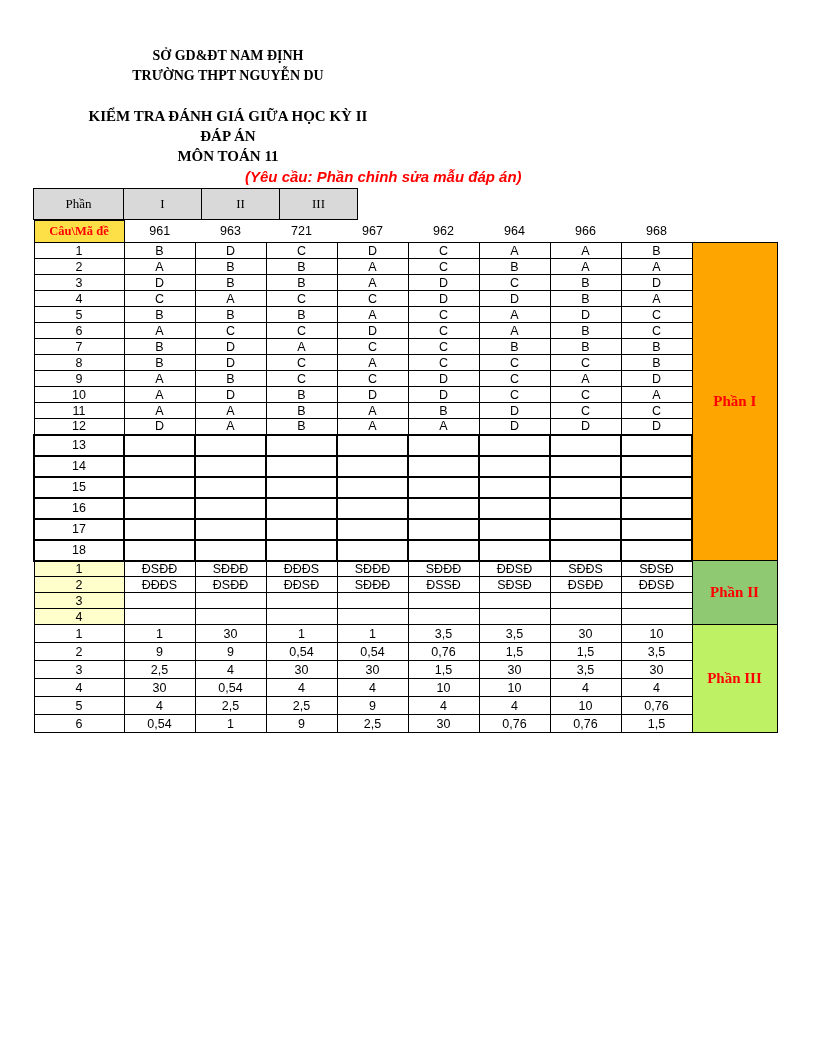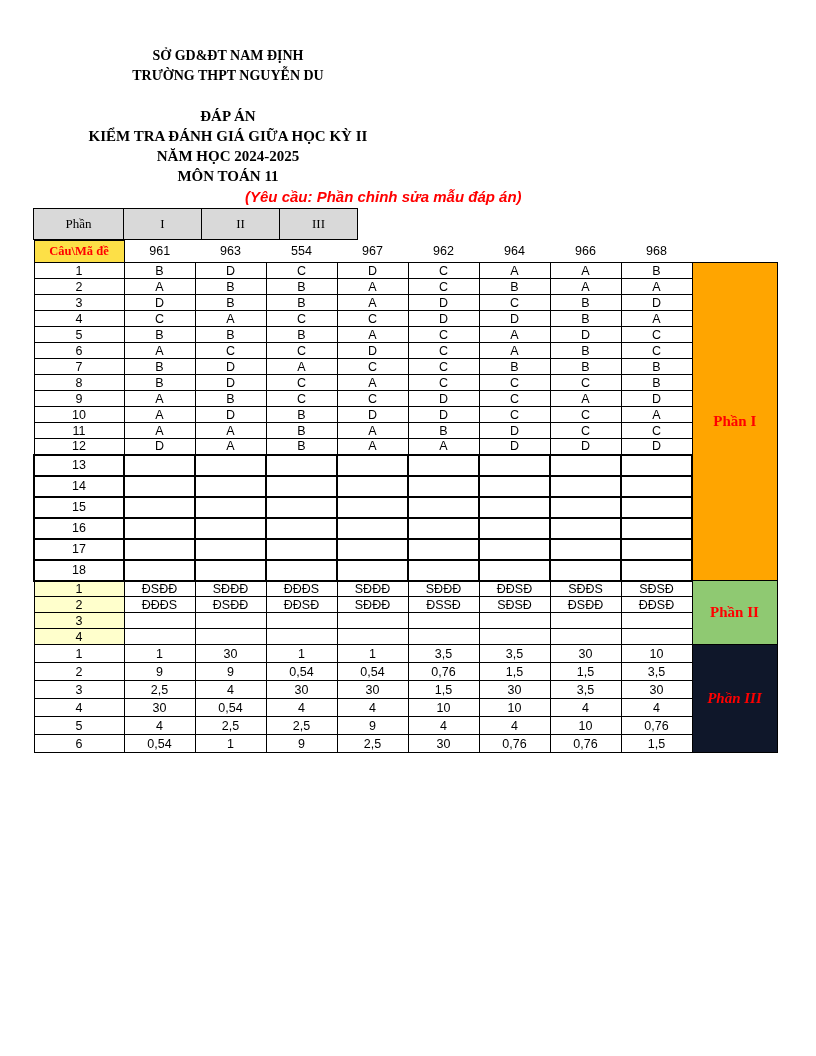--- a/index.html
+++ b/index.html
@@ -50,23 +50,22 @@
 <body>
 
 <div class="sheet">
 
   <div class="org">
     <div>SỞ GD&amp;ĐT NAM ĐỊNH</div>
     <div>TRƯỜNG THPT NGUYỄN DU</div>
   </div>
 
   <div class="titleblock">
+    <div>KIỂM TRA ĐÁNH GIÁ GIỮA HỌC KỲ II</div>
     <div>ĐÁP ÁN</div>
-    <div>KIỂM TRA ĐÁNH GIÁ GIỮA HỌC KỲ II</div>
-    <div>NĂM HỌC 2024-2025</div>
     <div>MÔN TOÁN 11</div>
   </div>
 
   <div class="note">(Yêu cầu: Phần chỉnh sửa mẫu đáp án)</div>
 
   <table class="summary s1">
     <tbody>
       <tr>
         <td class="sl">Phần</td>
         <td class="sv hdr">I</td>
@@ -88,21 +87,21 @@
         <col style="width:71px">
         <col style="width:71px">
         <col style="width:71px">
       <col style="width:85px">
     </colgroup>
     <tbody id="grid-body">
         <tr>
           <td class="corner">Câu\Mã đề</td>
           <td class="code">961</td>
           <td class="code">963</td>
-          <td class="code">554</td>
+          <td class="code">721</td>
           <td class="code">967</td>
           <td class="code">962</td>
           <td class="code">964</td>
           <td class="code">966</td>
           <td class="code">968</td>
           <td class="tspacer"></td>
         </tr>
         <tr class="p1">
           <td class="b num">1</td>
           <td class="b">B</td>
@@ -350,21 +349,21 @@
         <tr class="p3">
           <td class="b num">1</td>
           <td class="b">1</td>
           <td class="b">30</td>
           <td class="b">1</td>
           <td class="b">1</td>
           <td class="b">3,5</td>
           <td class="b">3,5</td>
           <td class="b">30</td>
           <td class="b">10</td>
-          <td class="side side3" rowspan="6" style="background: #0f172a; font-style: italic;">Phần III</td>
+          <td class="side side3" rowspan="6" style="background: #bef264;">Phần III</td>
         </tr>
         <tr class="p3">
           <td class="b num">2</td>
           <td class="b">9</td>
           <td class="b">9</td>
           <td class="b">0,54</td>
           <td class="b">0,54</td>
           <td class="b">0,76</td>
           <td class="b">1,5</td>
           <td class="b">1,5</td>

